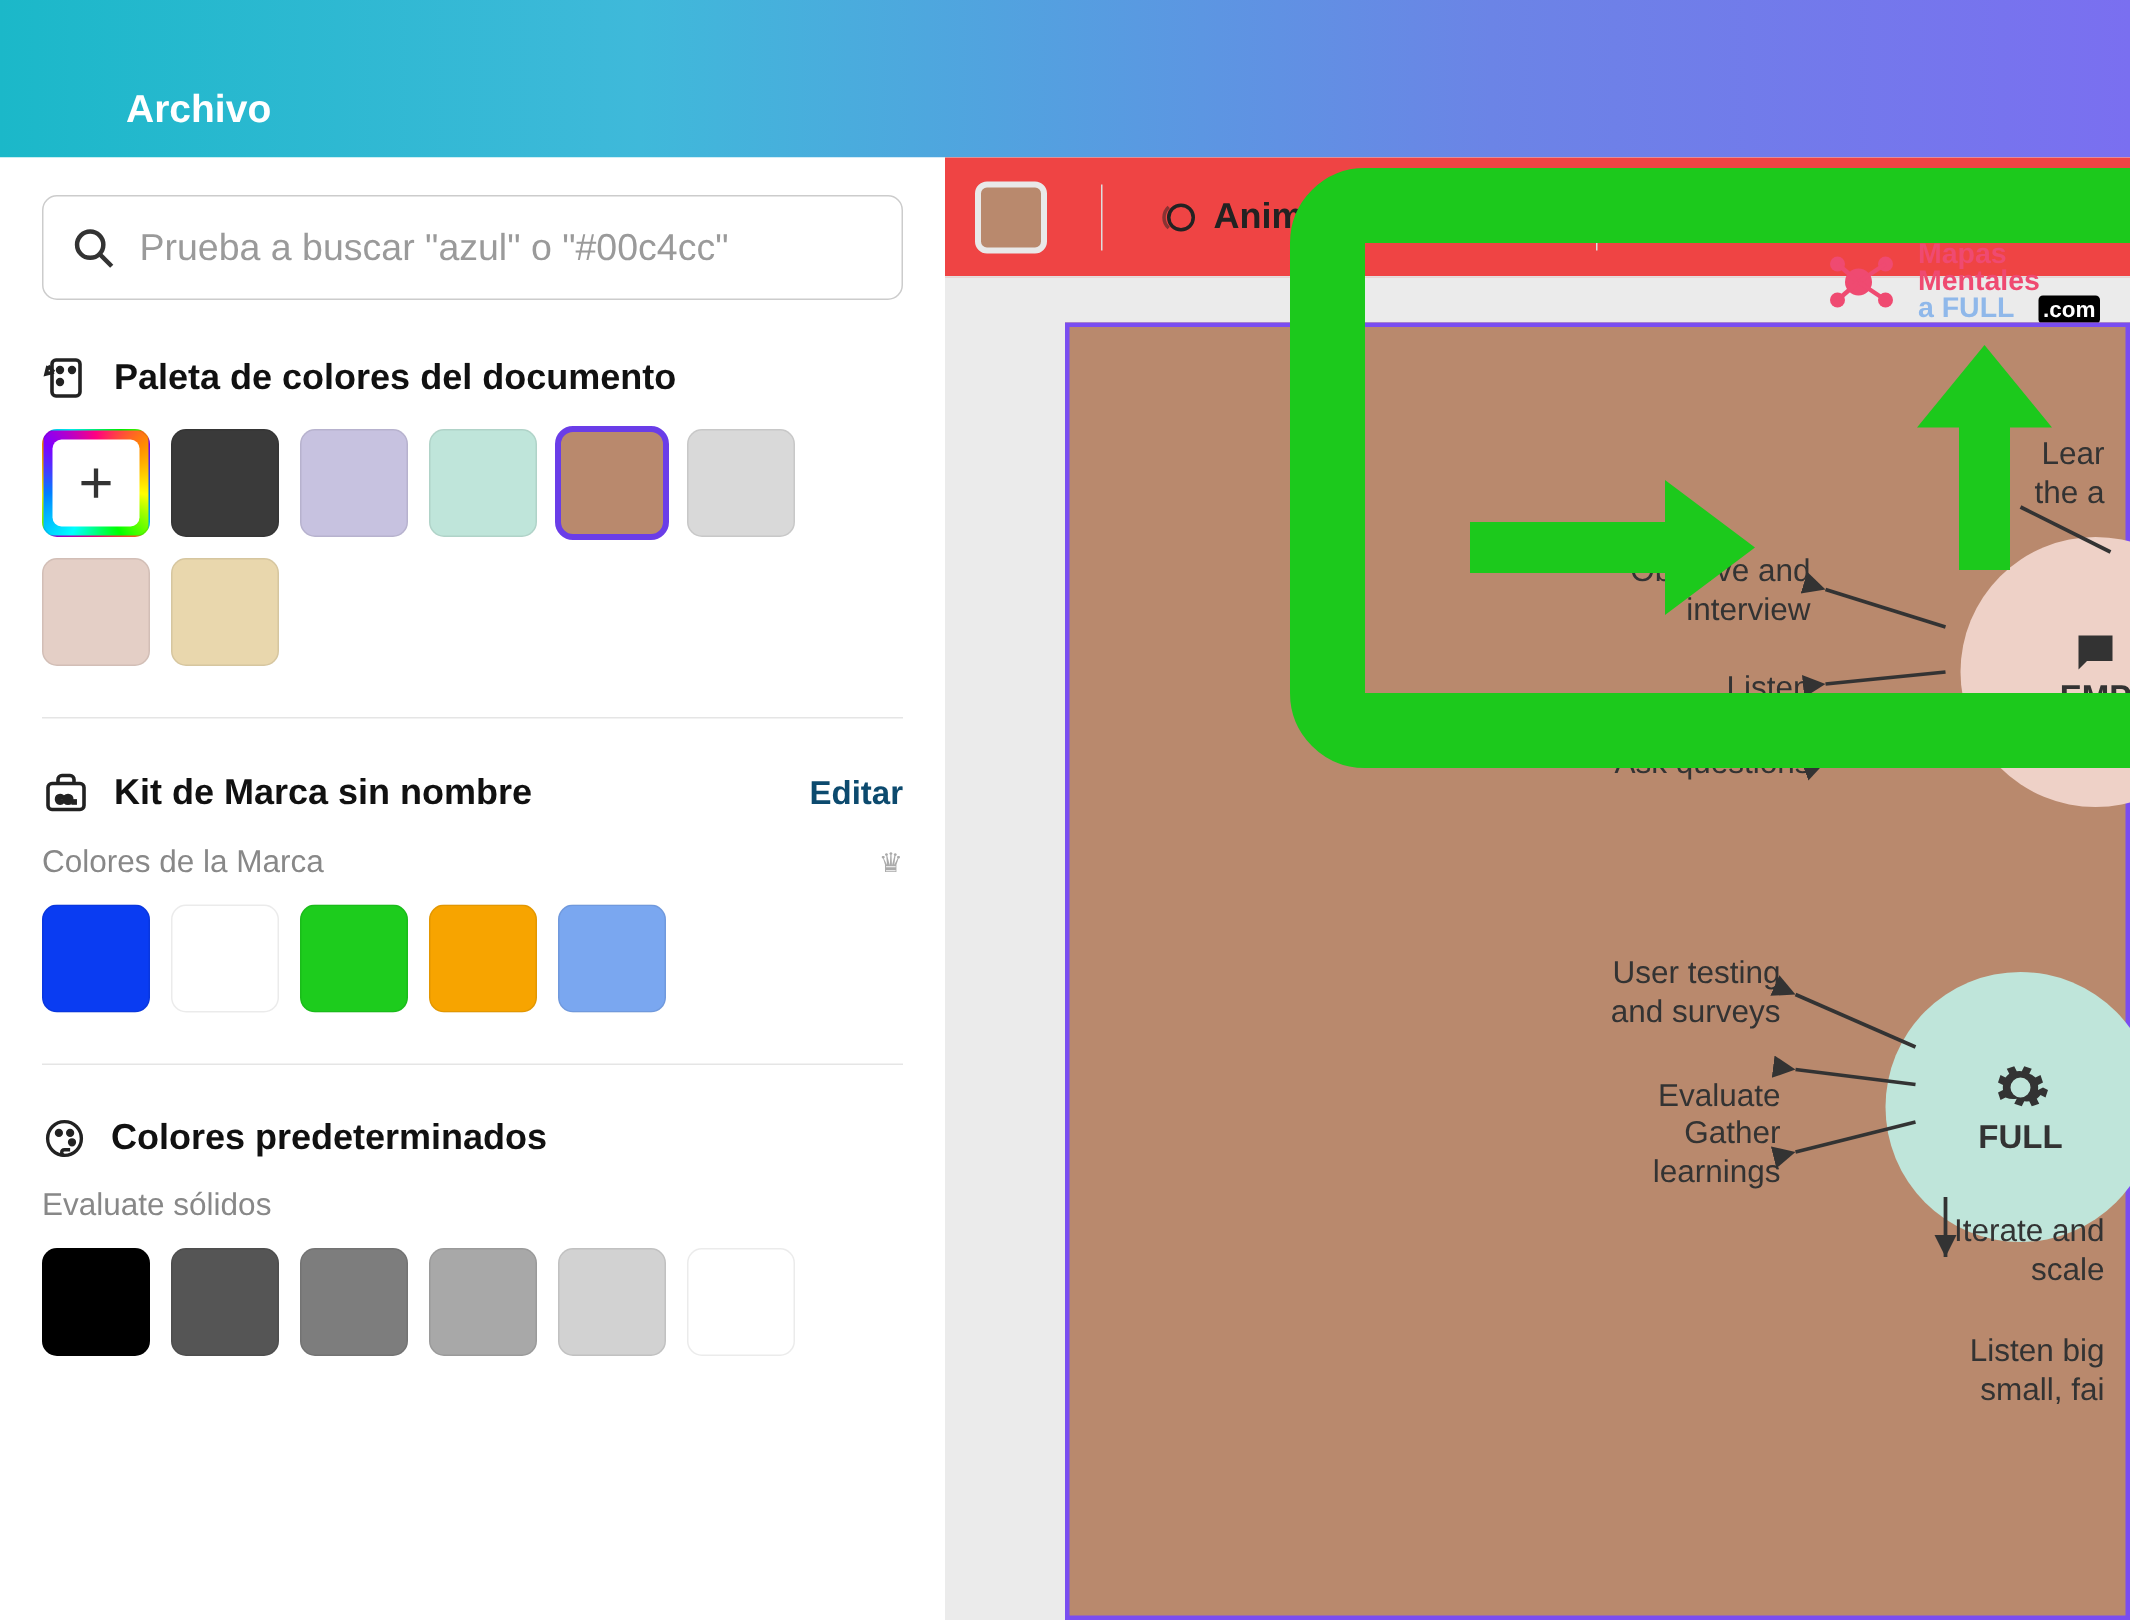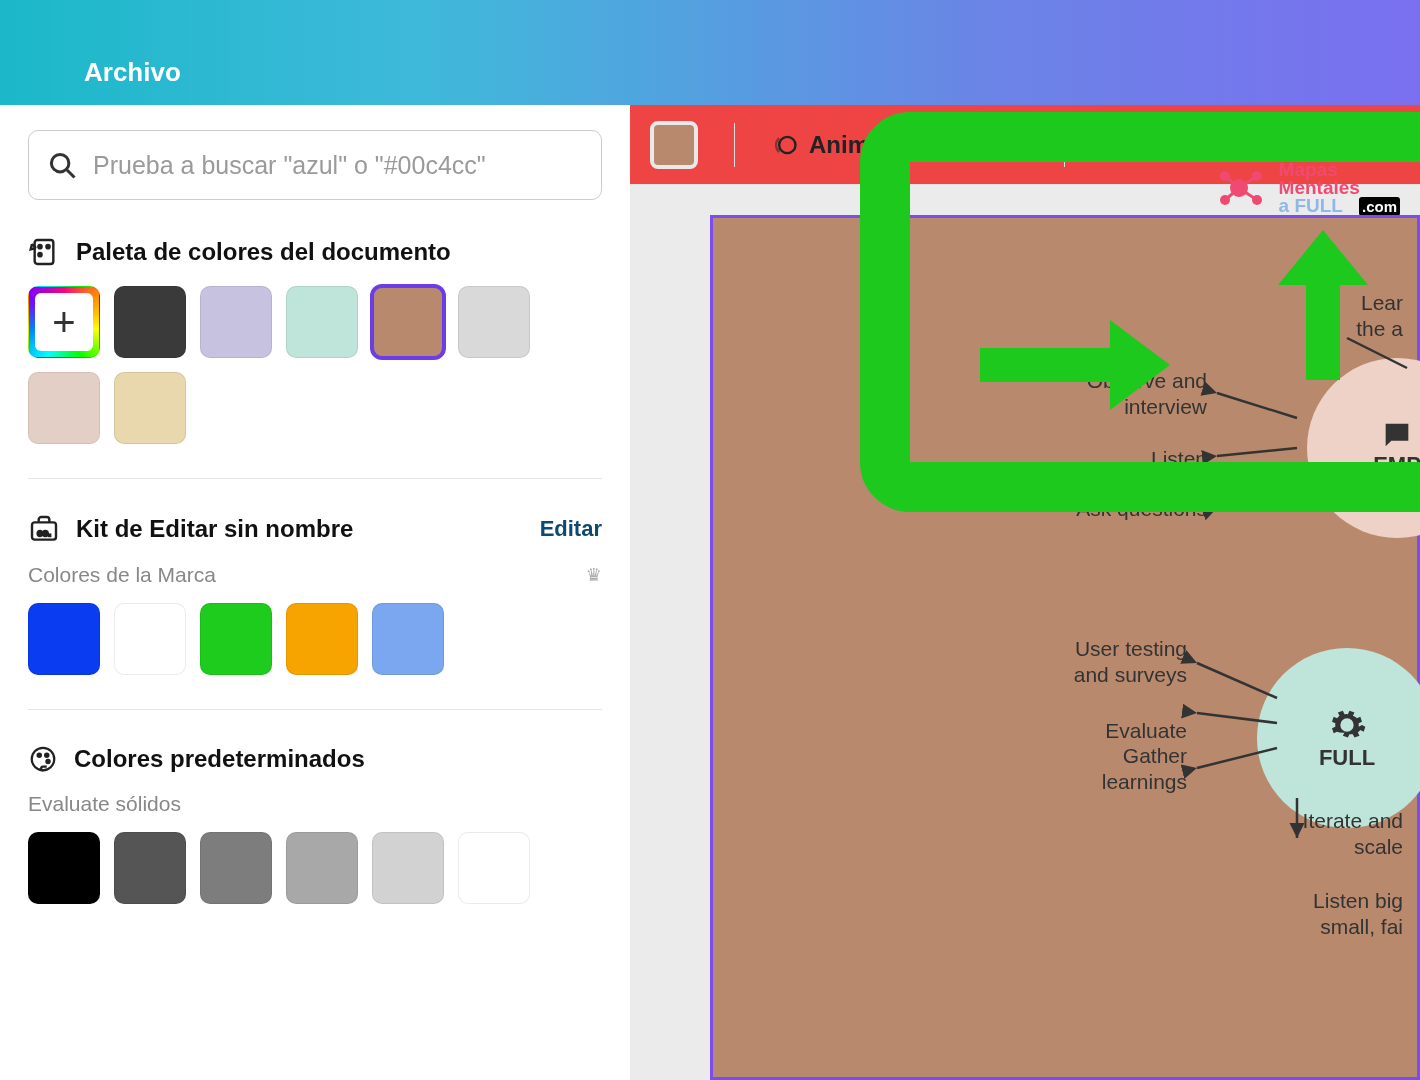--- a/index.html
+++ b/index.html
@@ -90,21 +90,21 @@
 
     <div class="divider"></div>
 
     <div class="section">
       <div class="section-head">
         <svg class="icon" width="32" height="32" viewBox="0 0 24 24" fill="none" stroke="#222" stroke-width="1.8">
             <rect x="3" y="7" width="18" height="13" rx="2"></rect>
             <path d="M8 7V5a2 2 0 0 1 2-2h4a2 2 0 0 1 2 2v2"></path>
             <text x="7" y="17" font-size="7" fill="#222" font-weight="700">co.</text>
           </svg>
-        <h3>Kit de Editar sin nombre</h3>
+        <h3>Kit de Marca sin nombre</h3>
         <span class="edit-link">Editar</span>
       </div>
       <div class="sub-label">
         <span>Colores de la Marca</span>
         <span class="crown">♛</span>
       </div>
       <div class="swatches" id="brand-swatches">
           <div class="swatch" style="background: rgb(10, 60, 242);"></div>
           <div class="swatch" style="background: rgb(255, 255, 255);"></div>
           <div class="swatch" style="background: rgb(29, 204, 29);"></div>

